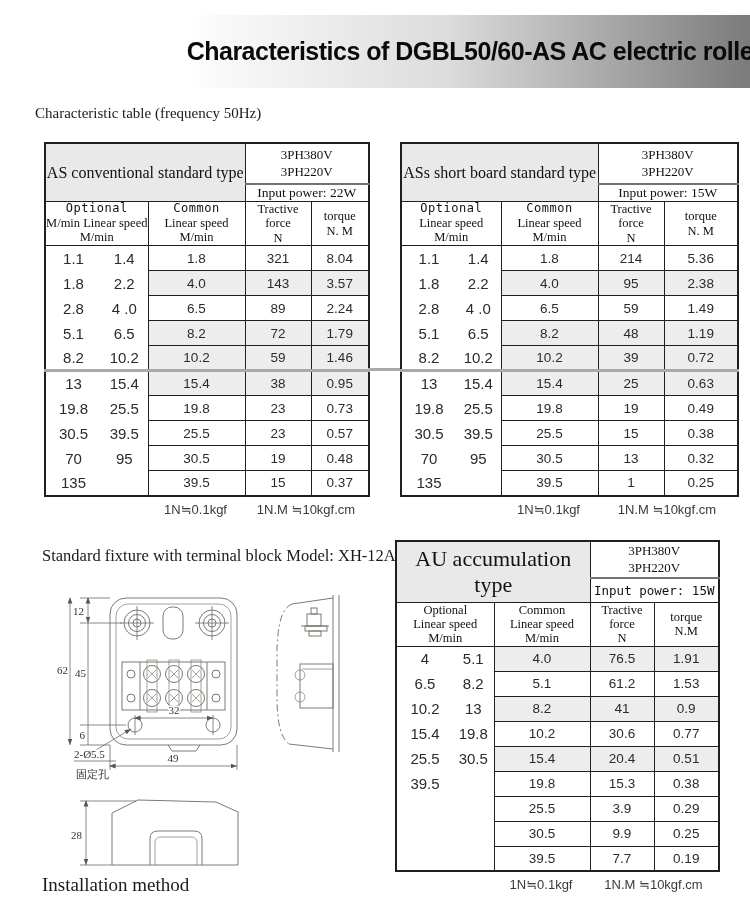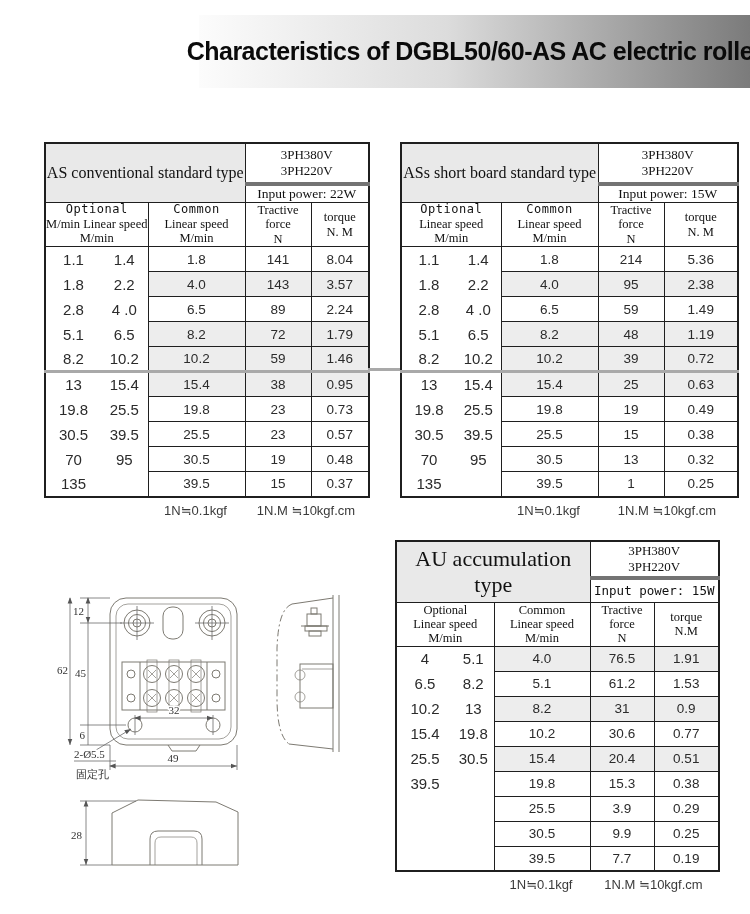--- a/index.html
+++ b/index.html
@@ -16,21 +16,21 @@
   #subtitle{left:35px;top:105px;font-size:15px;}
   #fixture-label{left:42px;top:546px;font-size:16.5px;}
   #install-label{left:42px;top:874px;font-size:19px;}
   
   .tblwrap{position:absolute;}
   table.spec{border-collapse:collapse;table-layout:fixed;background:#fff;
              border:2px solid #1f1f1f;}
   table.spec td{padding:0;text-align:center;vertical-align:middle;overflow:hidden;}
   td.t-title{background:#e9e9e9;border-right:1px solid #1f1f1f;border-bottom:1px solid #1f1f1f;
              font-family:"Liberation Serif",serif;color:#111;}
-  td.t-volt{border-bottom:4px solid #737373;font-family:"Liberation Serif",serif;
+  td.t-volt{border-bottom:2px solid #737373;font-family:"Liberation Serif",serif;
             font-size:13px;color:#111;line-height:1.25;}
   td.t-power{border-bottom:1px solid #1f1f1f;font-family:"Liberation Serif",serif;
              font-size:13.5px;color:#111;text-align:left;padding-left:5px;}
   td.t-power.mono{font-family:"DejaVu Sans Mono",monospace;font-size:12.5px;text-align:center;padding-left:0;}
   tr.hdr td{border:1px solid #1f1f1f;font-size:12.5px;line-height:1.15;color:#111;}
   .hl-mono{font-family:"DejaVu Sans Mono",monospace;font-size:12px;letter-spacing:0.5px;}
   .hl-serif{font-family:"Liberation Serif",serif;font-size:12.5px;}
   td.opt{border:none;font-size:15px;color:#2b2b2b;}
   td.val{border:1px solid #1f1f1f;font-size:13.5px;color:#2b2b2b;}
   td.shaded{background:#ededed;}
@@ -52,20 +52,21 @@
 </style>
 </head>
 <body>
 
 <div id="page">
 
   <div id="banner">
     <span class="t">Characteristics of DGBL50/60-AS AC electric roller</span>
   </div>
 
+  <div id="subtitle" class="serif-label">Characteristic table (frequency 50Hz)</div>
 
   <div id="tbl-as" class="tblwrap" style="left:44px;top:142px;">
       <table class="spec">
         <colgroup>
           <col style="width: 56px;">
           <col style="width: 47px;">
           <col style="width: 97px;">
           <col style="width: 66px;">
           <col style="width: 58px;">
         </colgroup>
@@ -97,21 +98,21 @@
             </td>
             <td>
               <div class="hl-serif">torque</div>
               <div class="hl-serif">N. M</div>
             </td>
           </tr>
           <tr style="height: 25px;">
             <td class="opt">1.1</td>
             <td class="opt">1.4</td>
             <td class="val">1.8</td>
-            <td class="val">141</td>
+            <td class="val">321</td>
             <td class="val">8.04</td>
           </tr>
           <tr style="height: 25px;">
             <td class="opt">1.8</td>
             <td class="opt">2.2</td>
             <td class="val shaded">4.0</td>
             <td class="val shaded">143</td>
             <td class="val shaded">3.57</td>
           </tr>
           <tr style="height: 25px;">
@@ -344,21 +345,21 @@
             <td class="opt">6.5</td>
             <td class="opt">8.2</td>
             <td class="val">5.1</td>
             <td class="val">61.2</td>
             <td class="val">1.53</td>
           </tr>
           <tr style="height: 25px;">
             <td class="opt">10.2</td>
             <td class="opt">13</td>
             <td class="val shaded">8.2</td>
-            <td class="val shaded">31</td>
+            <td class="val shaded">41</td>
             <td class="val shaded">0.9</td>
           </tr>
           <tr style="height: 25px;">
             <td class="opt">15.4</td>
             <td class="opt">19.8</td>
             <td class="val">10.2</td>
             <td class="val">30.6</td>
             <td class="val">0.77</td>
           </tr>
           <tr style="height: 25px;">
@@ -400,20 +401,21 @@
       </table>
       <div class="footnote">
         <span class="fspacer" style="width: 98px;"></span>
         <span class="fbox" style="width: 96px;">1N≒0.1kgf</span>
         <span class="fbox" style="width: 129px;">1N.M ≒10kgf.cm</span>
       </div>
     </div>
 
   <div class="gapline"></div>
 
+  <div id="fixture-label" class="serif-label">Standard fixture with terminal block Model: XH-12A</div>
 
   <svg id="drawing-main" style="left:30px;top:578px;" width="360" height="222" viewBox="0 0 360 222">
     <defs>
       <marker id="ae" markerWidth="9" markerHeight="8" refX="8" refY="4" orient="auto">
         <path d="M0,1 L8,4 L0,7 z" fill="#555"></path>
         </marker>
       <marker id="as" markerWidth="9" markerHeight="8" refX="1" refY="4" orient="auto">
         <path d="M8,1 L0,4 L8,7 z" fill="#555"></path>
         </marker>
     </defs>
@@ -524,13 +526,14 @@
       <path class="dl thin" d="M125,70 L125,48 Q125,42 131,42 L161,42 Q167,42 167,48 L167,70"></path>
     </g>
     <g>
       <line class="dim" x1="50" y1="6" x2="106" y2="6"></line>
       <line class="dim" x1="50" y1="70" x2="82" y2="70"></line>
       <line class="dim" x1="56" y1="6" x2="56" y2="70" marker-start="url(#as)" marker-end="url(#ae)"></line>
       <text class="dimlabel" x="52" y="44" text-anchor="end">28</text>
     </g>
   </svg>
 
+  <div id="install-label" class="serif-label">Installation method</div>
 </div>
 
 </body></html>

